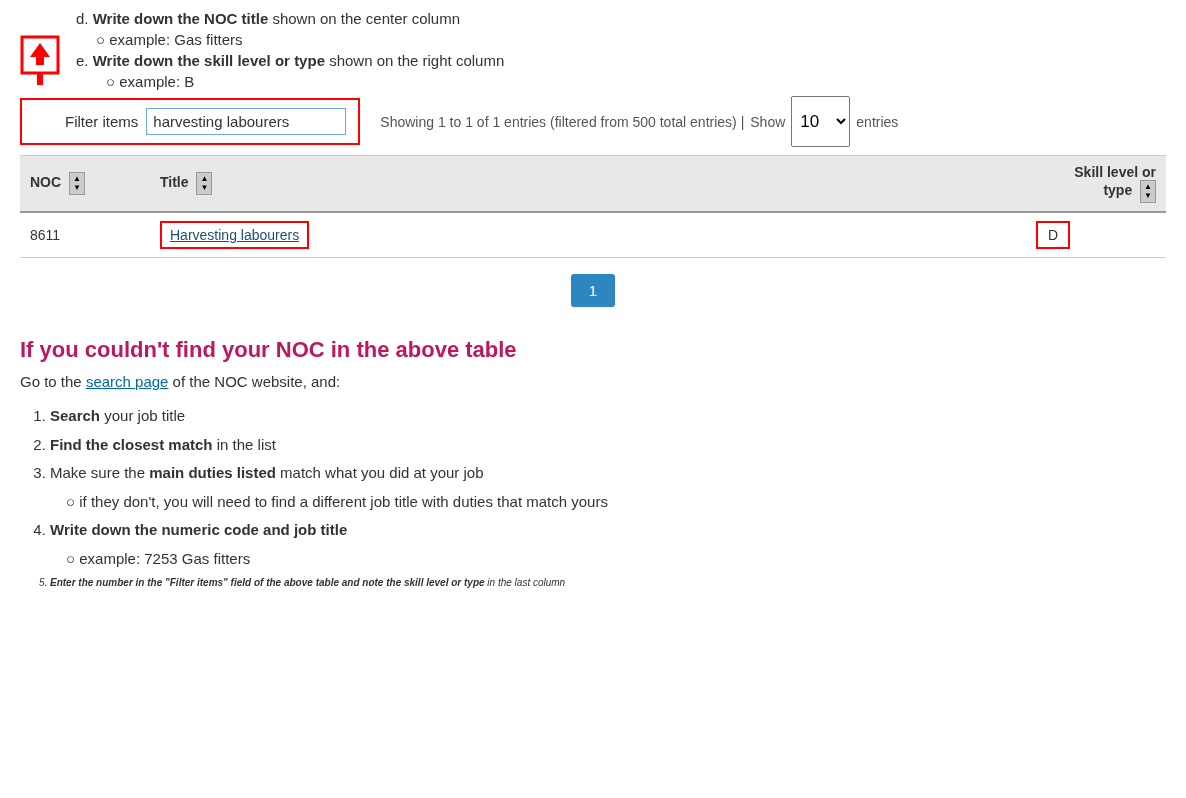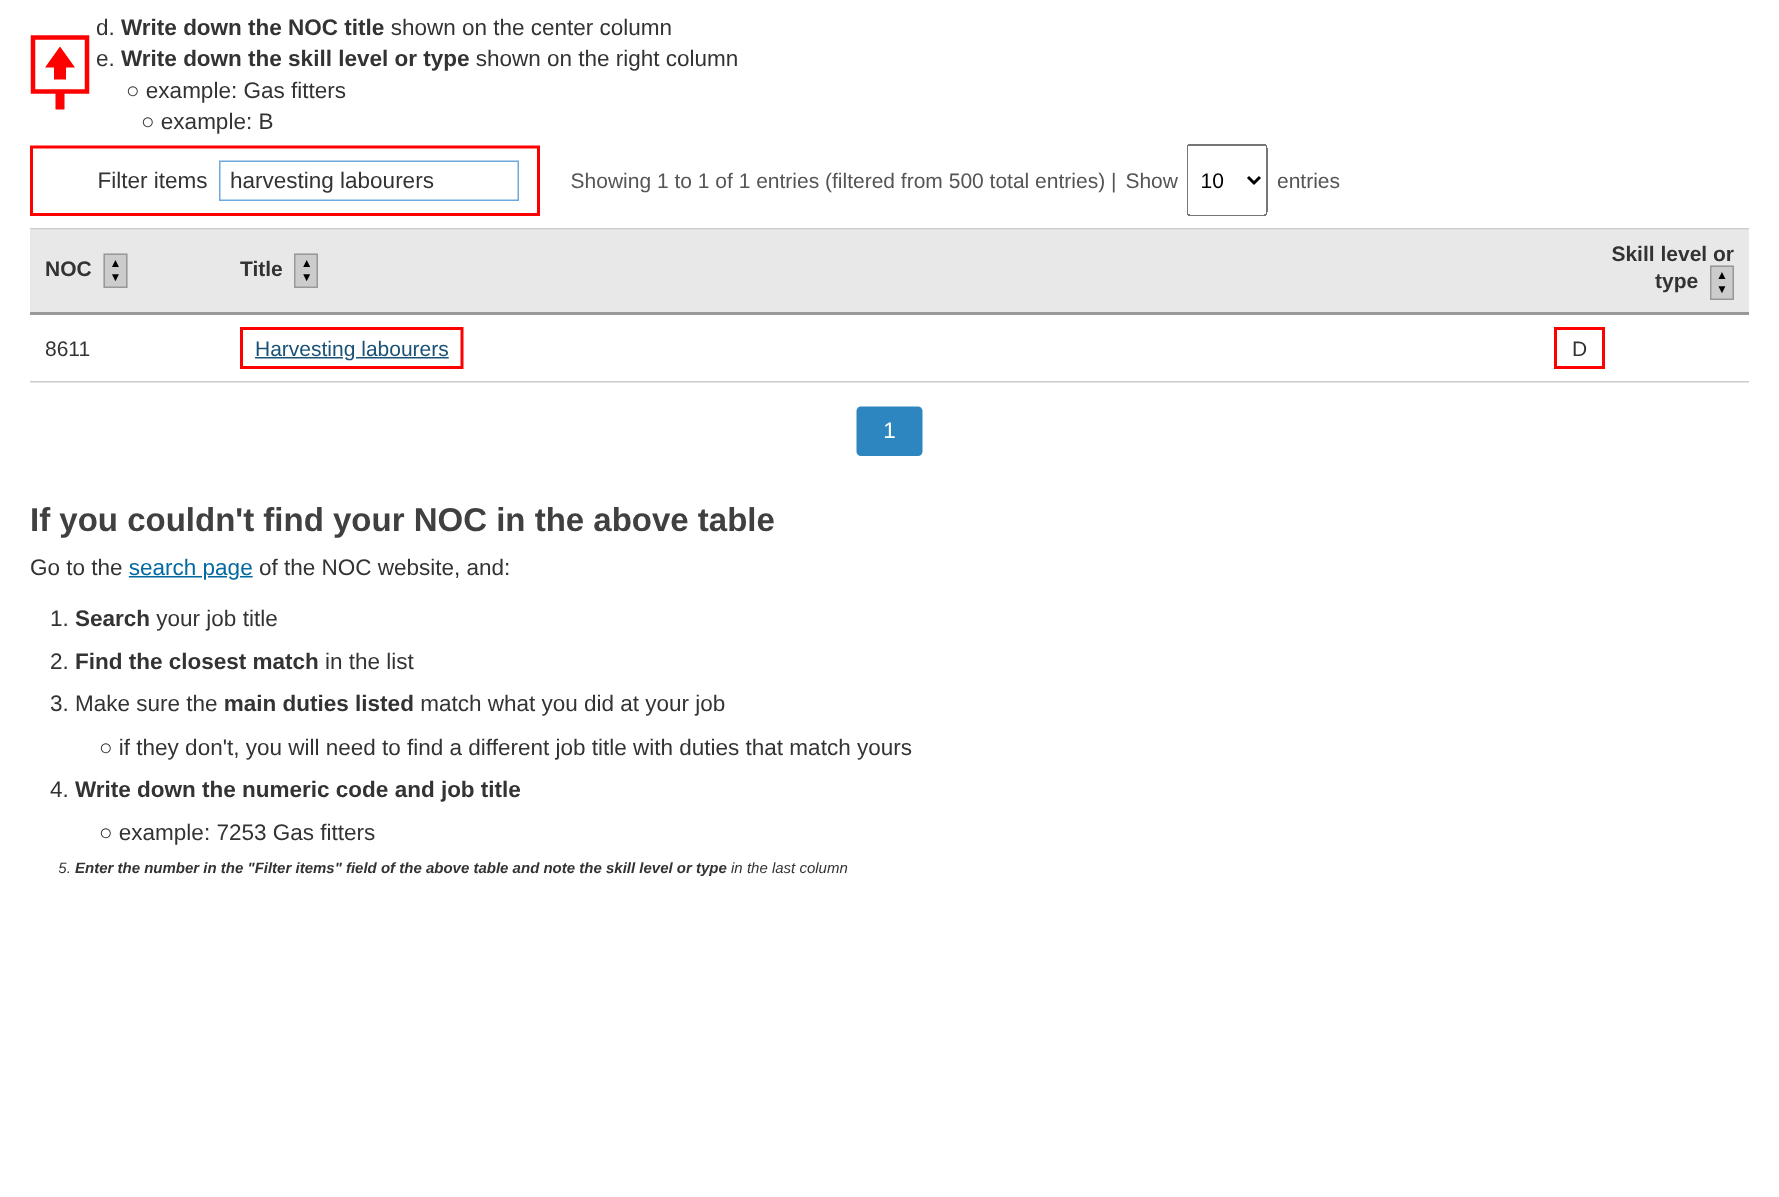--- a/index.html
+++ b/index.html
@@ -7,62 +7,62 @@
       font-family: Arial, sans-serif;
       font-size: 15px;
       color: #333;
       background: #fff;
       padding: 10px 20px;
     }
   </style>
 </head>
 <body>
 
-<div style="display:flex; align-items:center; gap:0; margin-bottom:6px;">
+<div style="display:flex; align-items:flex-end; gap:12px; margin-bottom:6px;">
   <div style="margin-top:2px;">
     <svg width="44" height="52" viewBox="0 0 44 52" fill="none" xmlns="http://www.w3.org/2000/svg">
 
       <rect x="2" y="2" width="36" height="36" fill="none" stroke="red" stroke-width="3"></rect>
 
       <polygon points="20,8 30,22 24,22 24,30 16,30 16,22 10,22" fill="red"></polygon>
 
       <rect x="17" y="38" width="6" height="12" fill="red"></rect>
     </svg>
   </div>
   <div>
     <div style="margin-bottom:4px;">
       <span>d.</span>
       <span style="font-weight:bold;">Write down the NOC title</span>
       <span> shown on the center column</span>
     </div>
+    <div style="margin-left:20px; margin-bottom:4px;">
+      <span>○ </span>
+      <span>example: Gas fitters</span>
+    </div>
     <div style="margin-bottom:4px;">
       <span>e.</span>
       <span style="font-weight:bold;">Write down the skill level or type</span>
       <span> shown on the right column</span>
-    </div>
-    <div style="margin-left:20px; margin-bottom:4px;">
-      <span>○ </span>
-      <span>example: Gas fitters</span>
     </div>
     <div style="margin-left:30px;">
       <span>○ </span>
       <span>example: B</span>
     </div>
   </div>
 </div>
 
 <div style="display:flex; align-items:center; flex-wrap:wrap; gap:20px; margin-bottom:8px;">
   <div style="border:2.5px solid red; display:inline-flex; align-items:center; padding:8px 12px;">
     <span style="margin-right:8px; font-size:15px;margin-left:31px;">Filter items</span>
     <input type="text" style="border: 1.5px solid rgb(111, 168, 220); padding: 4px 6px; font-size: 15px; color: rgb(51, 51, 51); outline: none; width: 200px;" value="harvesting labourers">
   </div>
   <div style="font-size:14px; color:#555; display:flex; align-items:center; gap:6px;">
     <span>Showing 1 to 1 of 1 entries (filtered from 500 total entries) |</span>
     <span>Show</span>
-    <select style="font-size:14px; padding:14px 4px;">
+    <select style="font-size:17px; padding:14px 4px;">
       <option>10</option>
       <option>25</option>
       <option>50</option>
       <option>100</option>
     </select>
     <span>entries</span>
   </div>
 </div>
 
 <table style="width:100%; border-collapse:collapse; margin-bottom:16px;">
@@ -110,21 +110,21 @@
   </tbody>
 </table>
 
 <div style="display:flex; justify-content:center; margin:16px 0 30px 0;">
   <button style="background:#2e86c1; color:white; border:none; padding:8px 18px; font-size:15px; cursor:pointer; border-radius:3px;">
     <span>1</span>
   </button>
 </div>
 
 <div style="margin-top:10px;">
-  <h2 style="font-size:22px; font-weight:bold; color:#404040; margin-bottom:10px;">If you couldn't find your NOC in the above table</h2>
+  <h2 style="font-size:22px; font-weight:bold; color:#be185d; margin-bottom:10px;">If you couldn't find your NOC in the above table</h2>
   <p style="margin-bottom:12px; font-size:15px;">
     <span>Go to the </span>
     <a href="#" style="color:#0369a1; text-decoration:underline;">search page</a>
     <span> of the NOC website, and:</span>
   </p>
   <ol style="list-style:decimal; padding-left:30px; line-height:1.9;">
     <li style="font-size:15px;">
       <strong>Search</strong>
       <span> your job title</span>
     </li>

